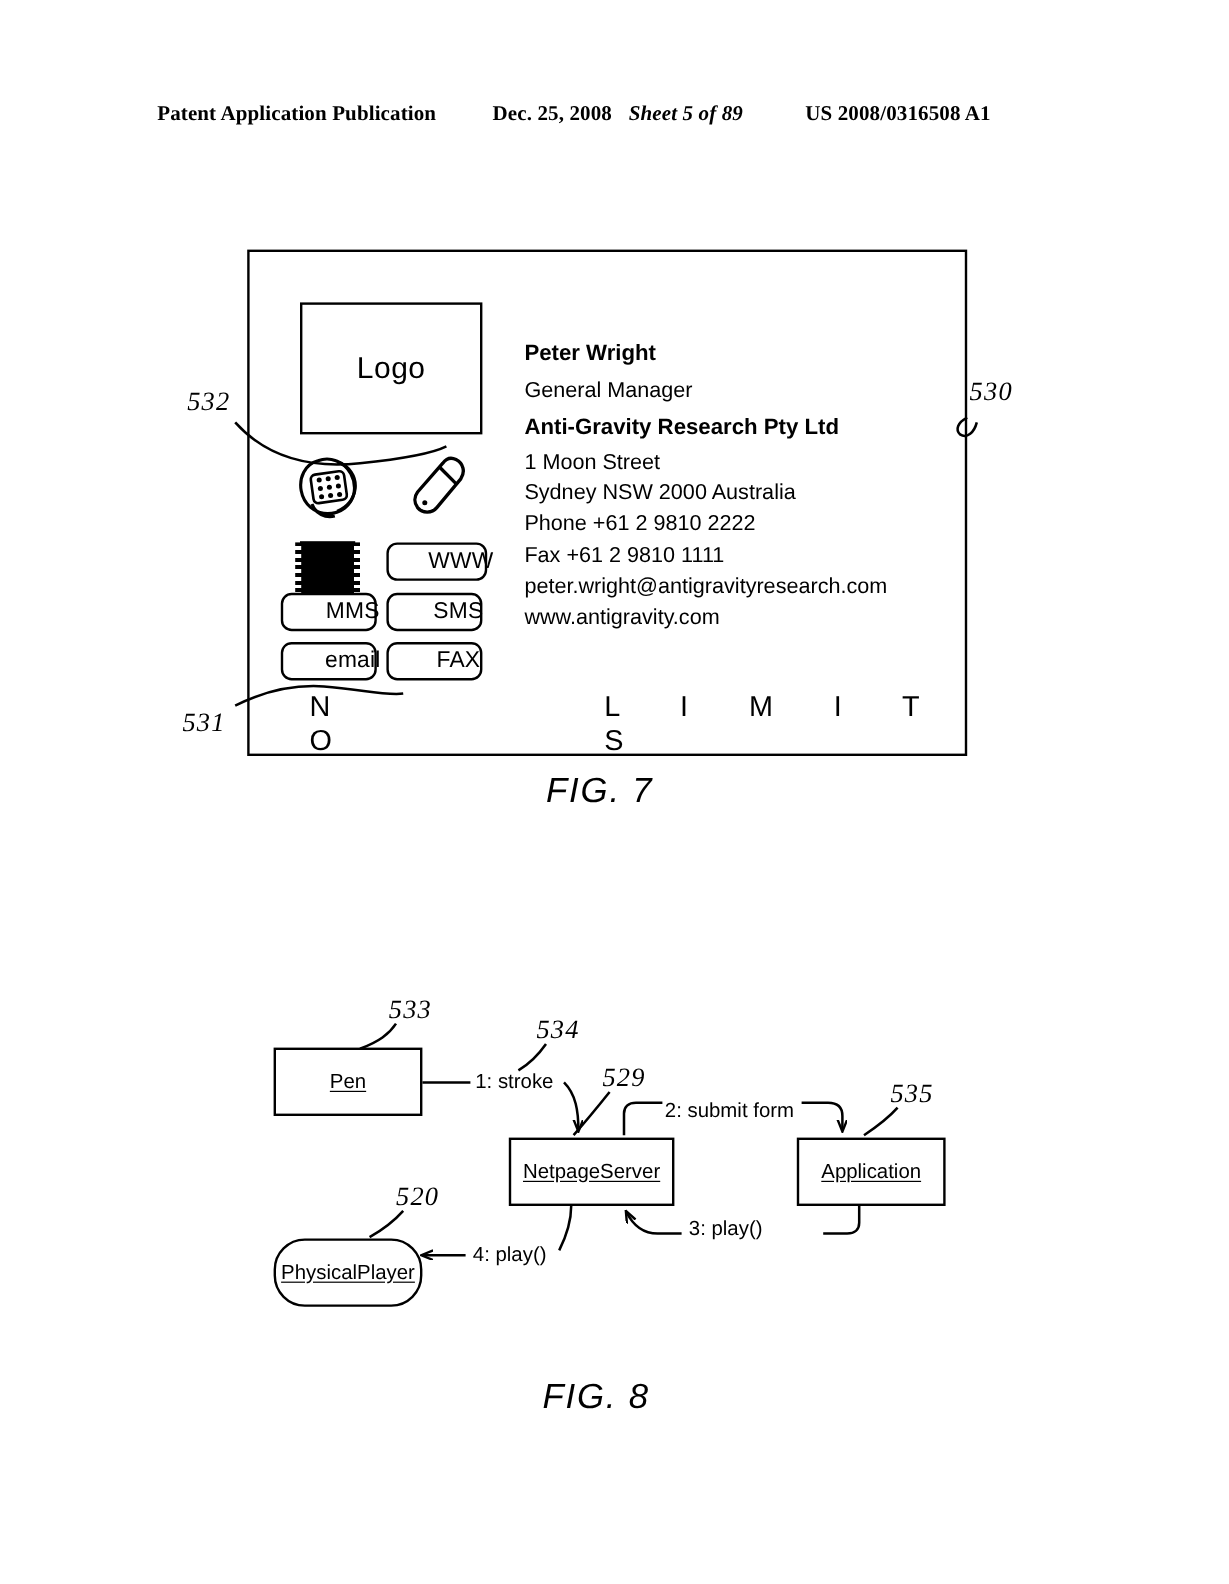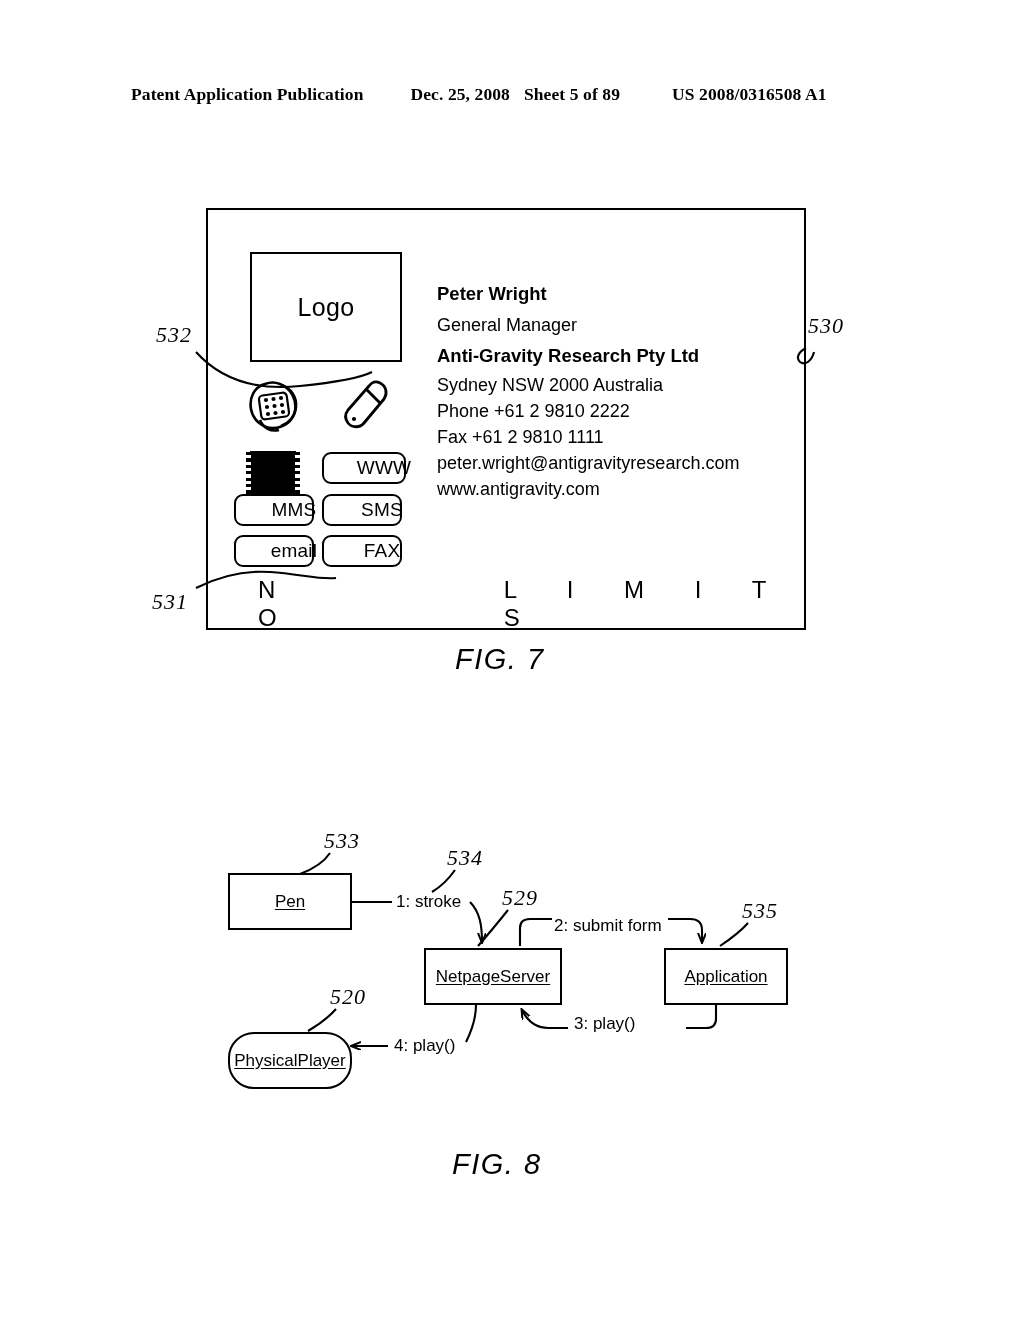--- a/index.html
+++ b/index.html
@@ -25,21 +25,21 @@
     font-family: "Liberation Serif", serif;
     font-weight: bold;
     font-size: 17.5px;
     letter-spacing: 0.1px;
     white-space: nowrap;
     display: flex;
     align-items: baseline;
   }
   .hdr-pub   { }
   .hdr-date  { margin-left: 47px; }
-  .hdr-sheet { margin-left: 14px; }
+  .hdr-sheet { margin-left: 14px; font-style: italic; }
   .hdr-num   { margin-left: 52px; }
 
   
   #fig7 {
     position: absolute;
     left: 206px;
     top: 208px;
     width: 600px;
     height: 422px;
   }
@@ -235,20 +235,21 @@
   <div class="card-frame"></div>
 
   <div class="logo-box">
     <span class="logo-text">Logo</span>
   </div>
 
   <div class="contact">
     <div class="c-name">Peter Wright</div>
     <div class="c-title">General Manager</div>
     <div class="c-company">Anti-Gravity Research Pty Ltd</div>
+    <div class="c-line tight">1 Moon Street</div>
     <div class="c-line">Sydney NSW 2000 Australia</div>
     <div class="c-line">Phone +61 2 9810 2222</div>
     <div class="c-line">Fax +61 2 9810 1111</div>
     <div class="c-line">peter.wright@antigravityresearch.com</div>
     <div class="c-line">www.antigravity.com</div>
   </div>
 
   <div class="icon-area">
 
     <span class="phone-icon">

